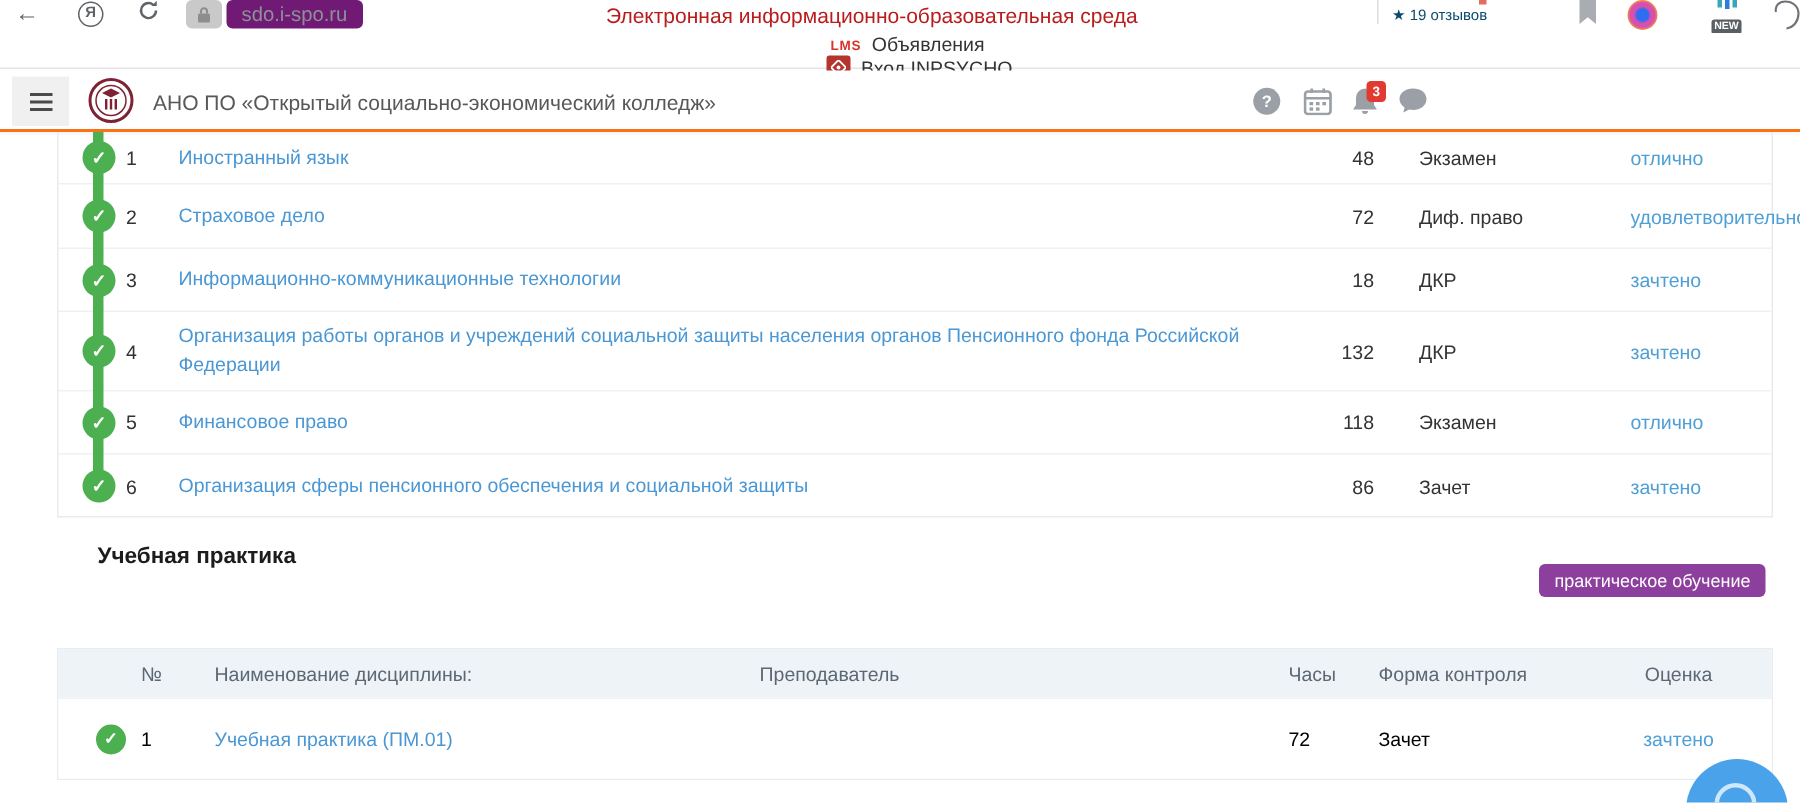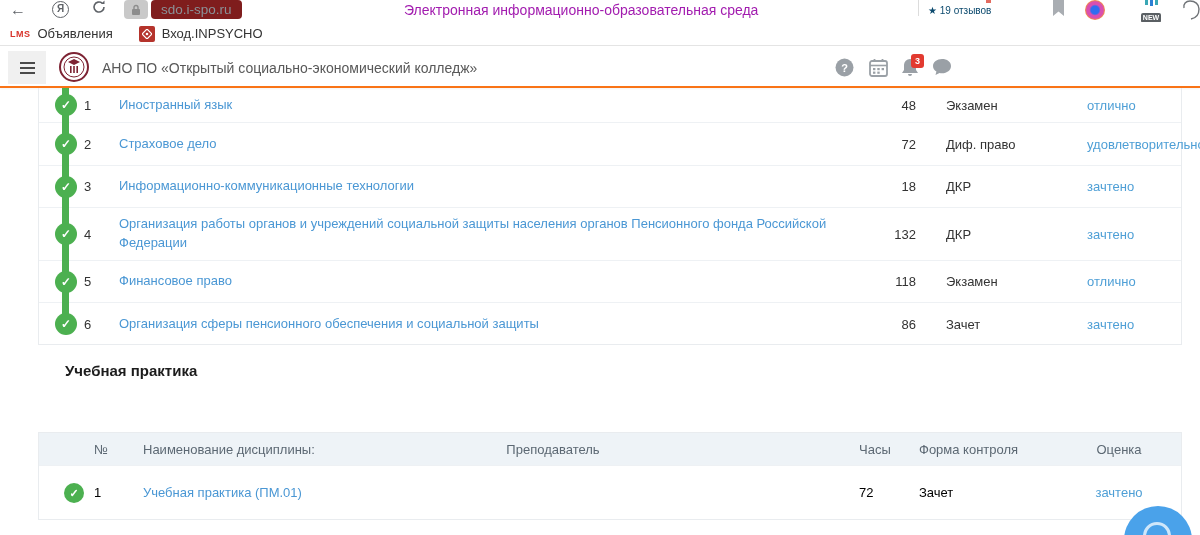--- a/index.html
+++ b/index.html
@@ -9,42 +9,42 @@
 
   
   .toolbar { position:absolute; left:0; top:0; width:1200px; height:22px; background:#fff; }
   .nav-ico { position:absolute; top:0; color:#5f6368; font-size:16px; line-height:20px; cursor:pointer; }
   .back { left:10px; }
   .ya-circle { position:absolute; left:52px; top:1px; width:17px; height:17px; border:1.6px solid #5f6368;
     border-radius:50%; color:#5f6368; font-size:10px; font-weight:bold; text-align:center; line-height:14px; }
   .refresh { left:92px; }
   .lock-chip { position:absolute; left:124px; top:0; width:24px; height:19px; background:#c9c9c9;
     border-radius:4px; display:flex; align-items:center; justify-content:center; }
-  .url-chip { position:absolute; left:151px; top:0; height:19px; background:#7f1d1d; border-radius:4px;
+  .url-chip { position:absolute; left:151px; top:0; height:19px; background:#701a75; border-radius:4px;
     padding:0 10px; color:#8b9197; font-size:13.5px; line-height:19px; }
-  .tab-title { position:absolute; left:404px; top:0; font-size:14px; color:#a21caf; line-height:20px; white-space:nowrap; }
+  .tab-title { position:absolute; left:404px; top:0; font-size:14px; color:#b91c1c; line-height:20px; white-space:nowrap; }
   .reviews { position:absolute; left:928px; top:0; width:110px; cursor:pointer; }
   .reviews .lbl { font-size:10px; color:#0c4a6e; white-space:nowrap; }
   .reviews .bar { margin-top:2px; height:3px; width:100px; background:#7bc67e; position:relative; }
   .reviews .bar::after { content:""; position:absolute; right:0; top:0; width:5px; height:3px; background:#e36b5f; }
   .vsep { position:absolute; left:918px; top:0; width:1px; height:16px; background:#dcdcdc; }
   .flag-ico { position:absolute; left:1052px; top:0; }
   .ext-ball { position:absolute; left:1085px; top:0; width:20px; height:20px; border-radius:50%;
     background:radial-gradient(circle at 50% 50%, #2f6df0 0 28%, #d94fb0 40% 58%, #f2923c 70% 100%); cursor:pointer; }
   .ext-new { position:absolute; left:1138px; top:0; width:26px; text-align:center; cursor:pointer; }
   .ext-new .dots { height:6px; display:flex; justify-content:center; gap:2px; }
   .ext-new .dots i { width:3px; height:5px; background:#39a7b5; display:block; }
   .ext-new .dots i:nth-child(2){ background:#2b7fd4; height:6px; }
   .ext-new .tag { margin-top:1px; background:#5a5f63; color:#fff; font-size:7px; font-weight:bold;
     border-radius:2px; padding:1px 2px; line-height:8px; display:inline-block; }
   .edge-ico { position:absolute; left:1182px; top:0; }
 
   
   .bookmarks { position:absolute; left:0; top:22px; width:1200px; height:24px; background:#fff;
-    border-bottom:1px solid #e4e4e4; display:flex; align-items:center; }
+    border-bottom:1px solid #e4e4e4; display:flex; align-items:center;flex-direction:column; }
   .bm { display:flex; align-items:center; gap:7px; margin-left:10px; cursor:pointer; }
   .bm-lms { color:#d8332b; font-weight:bold; font-size:9px; letter-spacing:.5px; }
   .bm-label { font-size:13px; color:#333; }
   .bm-emblem { width:16px; height:16px; background:#b5342c; border-radius:2px; display:flex;
     align-items:center; justify-content:center; }
   .bm + .bm { margin-left:26px; }
 
   
   .app-header { position:absolute; left:0; top:47px; width:1200px; height:41px; background:#fff;
     border-bottom:2px solid #f97316; box-shadow:0 1px 2px rgba(0,0,0,.05); }
@@ -267,20 +267,21 @@
         <span class="check">✓</span>
         <span class="c-num">6</span>
         <a class="c-name">Организация сферы пенсионного обеспечения и социальной защиты</a>
         <span class="c-hours">86</span>
         <span class="c-ctrl">Зачет</span>
         <a class="c-grade">зачтено</a>
       </div>
     </div>
 
   <div class="practice-title">Учебная практика</div>
+  <div class="practice-badge">практическое обучение</div>
 
   <div class="practice-table">
     <div class="p-head">
       <span class="p-checkcol"></span>
       <span class="p-num">№</span>
       <span class="p-name">Наименование дисциплины:</span>
       <span class="p-teacher">Преподаватель</span>
       <span class="p-hours">Часы</span>
       <span class="p-ctrl">Форма контроля</span>
       <span class="p-grade">Оценка</span>

